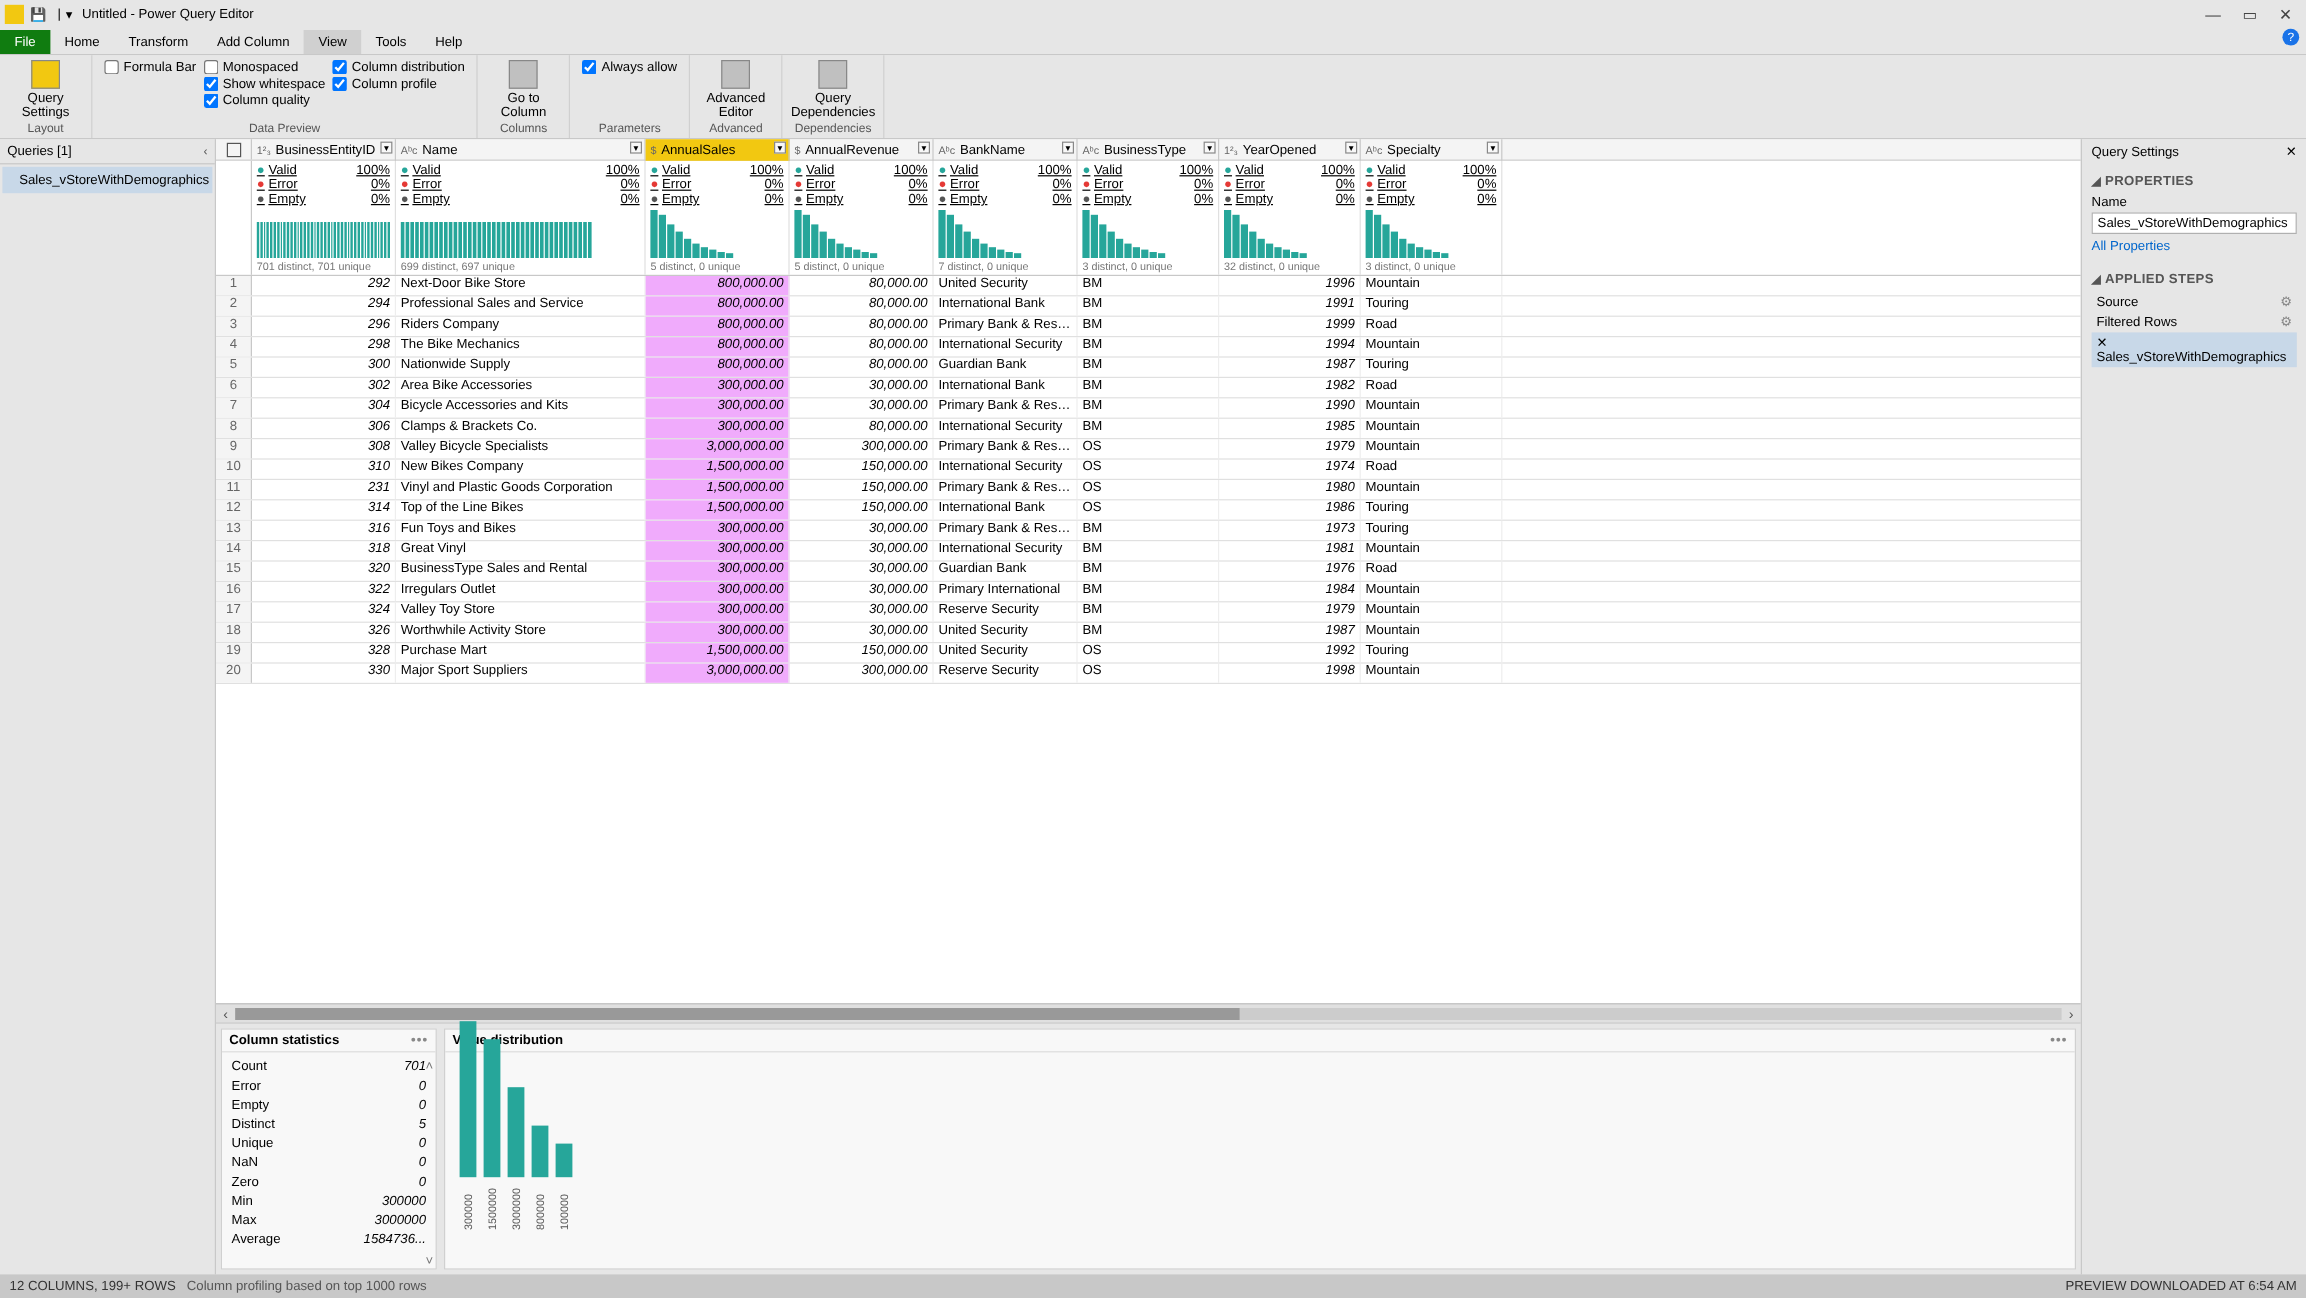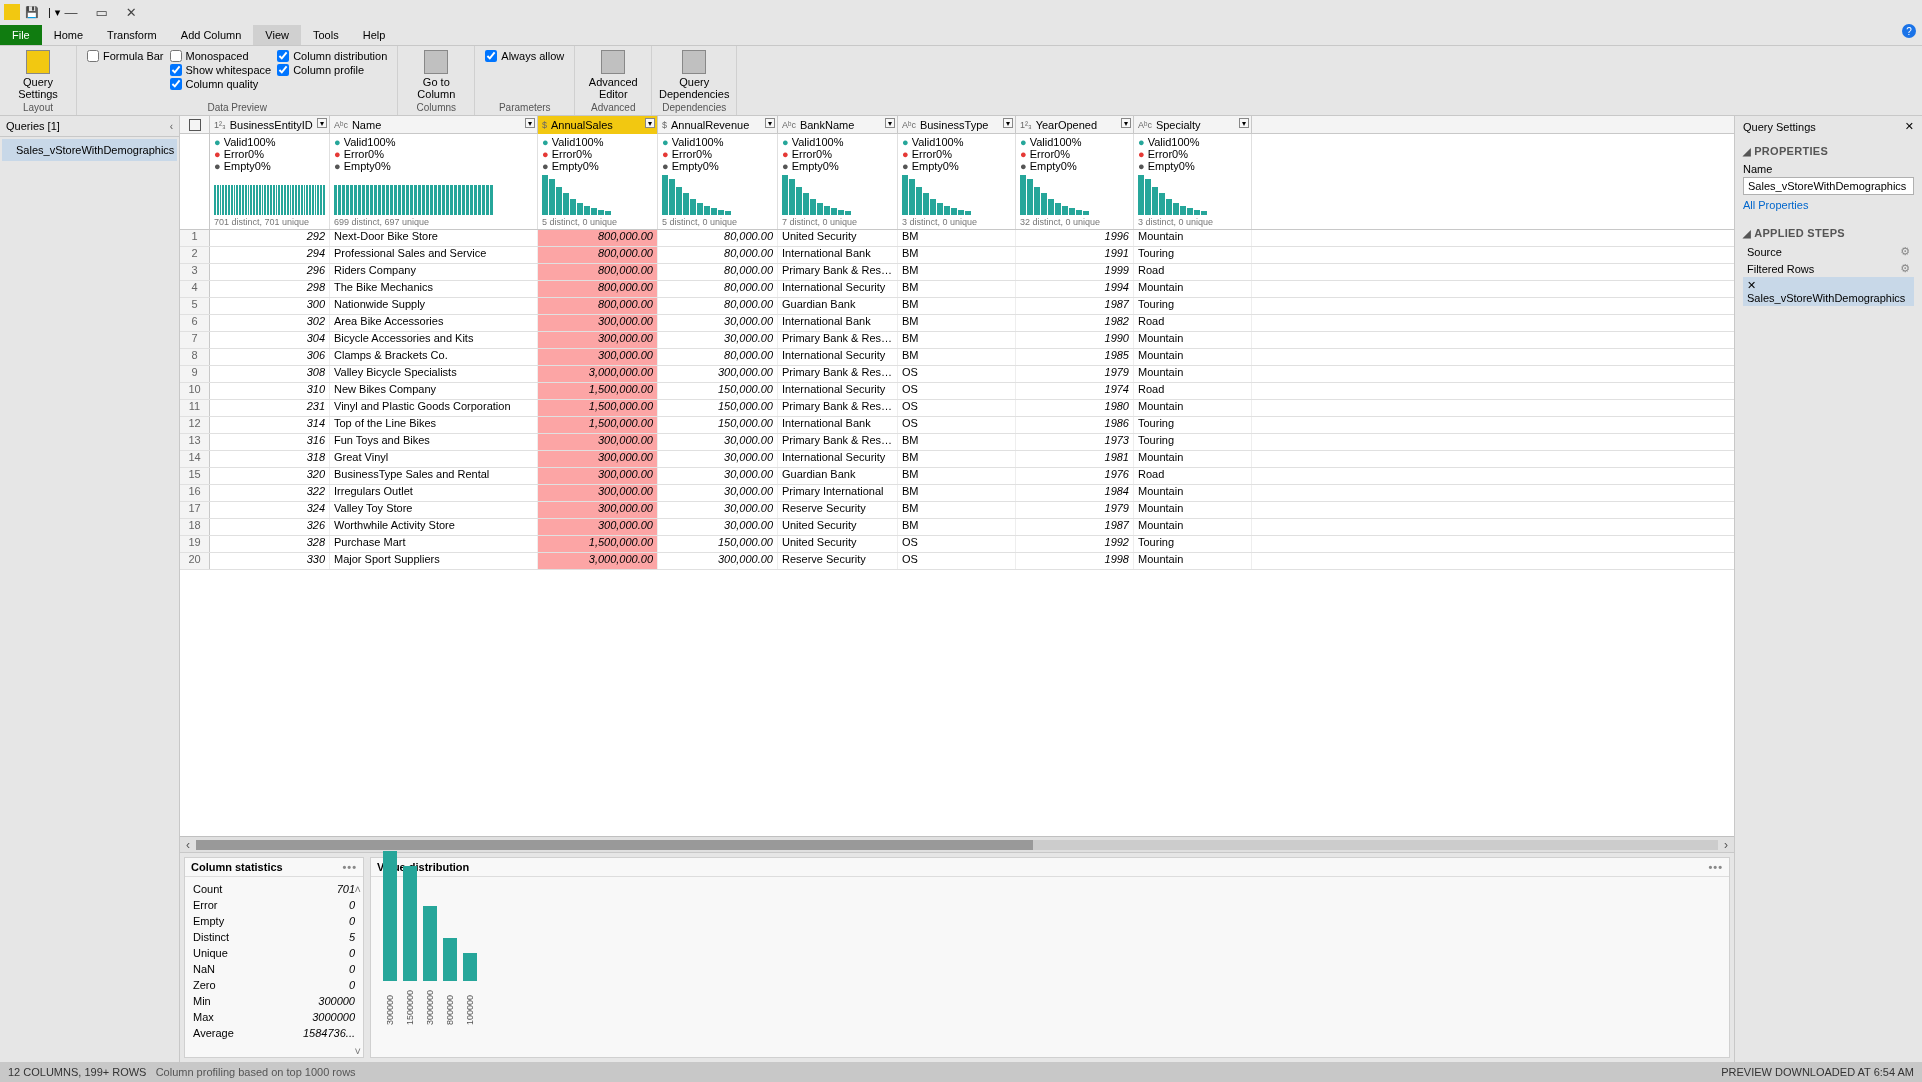--- a/index.html
+++ b/index.html
@@ -33,33 +33,33 @@
 .colheaders { display:flex; background:#f4f4f4; border-bottom:1px solid #c8c8c8; height:18px; }
 .colheaders .rowhead-cell{ width:30px; border-right:1px solid #c8c8c8; display:flex; align-items:center; justify-content:center;}
 .colheaders .tblicon{width:12px;height:12px;border:1px solid #555;}
 .colhead { border-right:1px solid #c8c8c8; display:flex; align-items:center; padding:0 4px; position:relative; height:18px;}
 .colhead.selected { background:#f2c811; }
 .colhead .type-icon{ font-size:9px; color:#666; margin-right:4px;}
 .colhead .dd{ position:absolute; right:2px; top:2px; width:10px;height:10px;border:1px solid #888; font-size:8px; text-align:center; line-height:9px; background:#f8f8f8;}
 .profile-row { display:flex; background:#fff; border-bottom:1px solid #c8c8c8; height:96px;}
 .profile-row .rowhead-cell{ width:30px; border-right:1px solid #c8c8c8;}
 .profile-cell { border-right:1px solid #e0e0e0; padding:2px 4px; display:flex; flex-direction:column; font-size:9.5px;}
-.profile-cell .stat { display:flex; line-height:12px;}
+.profile-cell .stat { display:flex; justify-content:space-between; line-height:12px;text-decoration:underline;}
 .profile-cell .dot-g::before{content:"●"; color:#26a69a; margin-right:3px;}
 .profile-cell .dot-r::before{content:"●"; color:#e53935; margin-right:3px;}
 .profile-cell .dot-b::before{content:"●"; color:#555; margin-right:3px;}
 .profile-cell .spark{ flex:1; display:flex; align-items:flex-end; gap:1px; margin:2px 0;}
 .profile-cell .spark .bar{ width:3px; background:#26a69a;}
 .profile-cell .distinct{ color:#777; font-size:9px;}
 .data-rows { flex:1; overflow:auto; background:#fff; }
 .data-row { display:flex; height:17px; border-bottom:1px solid #e0e0e0;}
 .data-row .rownum{ width:30px; text-align:center; border-right:1px solid #c8c8c8; color:#666; background:#f4f4f4;}
 .data-row .cell{ border-right:1px solid #eee; padding:0 4px; overflow:hidden; text-overflow:ellipsis; white-space:nowrap;}
 .data-row .cell.num{ text-align:right; font-style:italic;}
-.data-row .cell.sel{ background:#fca5a5;}
+.data-row .cell.sel{ background:#f0abfc;}
 .hscroll-bar{ height:16px; background:#e0e0e0; display:flex; align-items:center; justify-content:space-between; padding:0 6px; border-top:1px solid #c0c0c0;}
 .hscroll-bar .arrow{ font-size:12px; color:#555;}
 .hscroll-bar .track{ flex:1; margin:0 6px; height:10px; background:#ccc; position:relative;}
 .hscroll-bar .thumb{ position:absolute; left:0; width:55%; height:100%; background:#999;}
 .bottom-panels { height:210px; display:flex; gap:6px; padding:4px; background:#e6e6e6; border-top:1px solid #c8c8c8;}
 .panel { background:#f8f8f8; border:1px solid #d0d0d0; display:flex; flex-direction:column;}
 .panel .phdr{ display:flex; justify-content:space-between; padding:3px 6px; font-weight:bold; border-bottom:1px solid #ddd;}
 .panel .phdr .more{ color:#888; letter-spacing:1px;}
 .stats-panel { width:180px;}
 .stats-panel .body{ padding:4px 8px; flex:1; overflow:auto; position:relative;}
@@ -89,20 +89,21 @@
 .c0{width:120px;} .c1{width:208px;} .c2{width:120px;} .c3{width:120px;} .c4{width:120px;} .c5{width:118px;} .c6{width:118px;} .c7{width:118px;}
 </style>
 </head>
 <body>
 
 <div class="titlebar">
   <span class="app-icon"></span>
   <span class="save-icon">💾</span>
   <span>|</span>
   <span style="padding:0 4px;">▾</span>
+  <span class="title">Untitled - Power Query Editor</span>
   <div class="wnd-btns">
     <span>—</span>
     <span>▭</span>
     <span>✕</span>
   </div>
 </div>
 <span class="help-orb">?</span>
 
 <div class="menubar">
   <div class="tab file">File</div>

